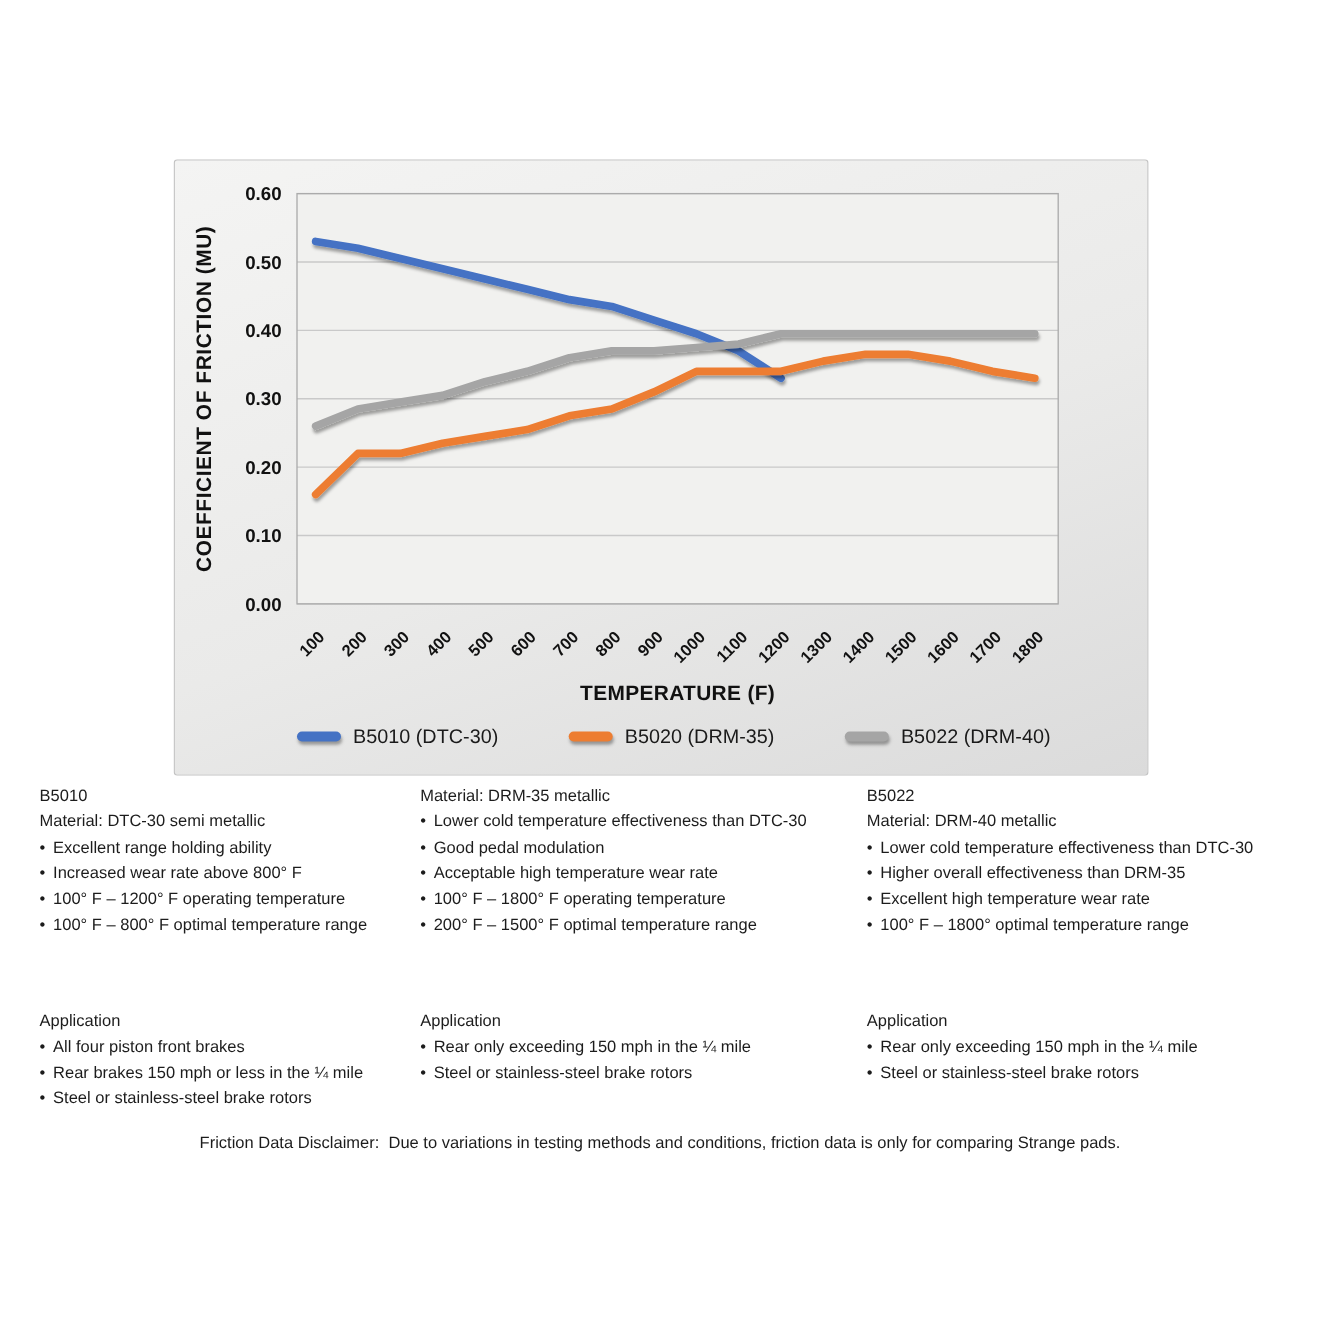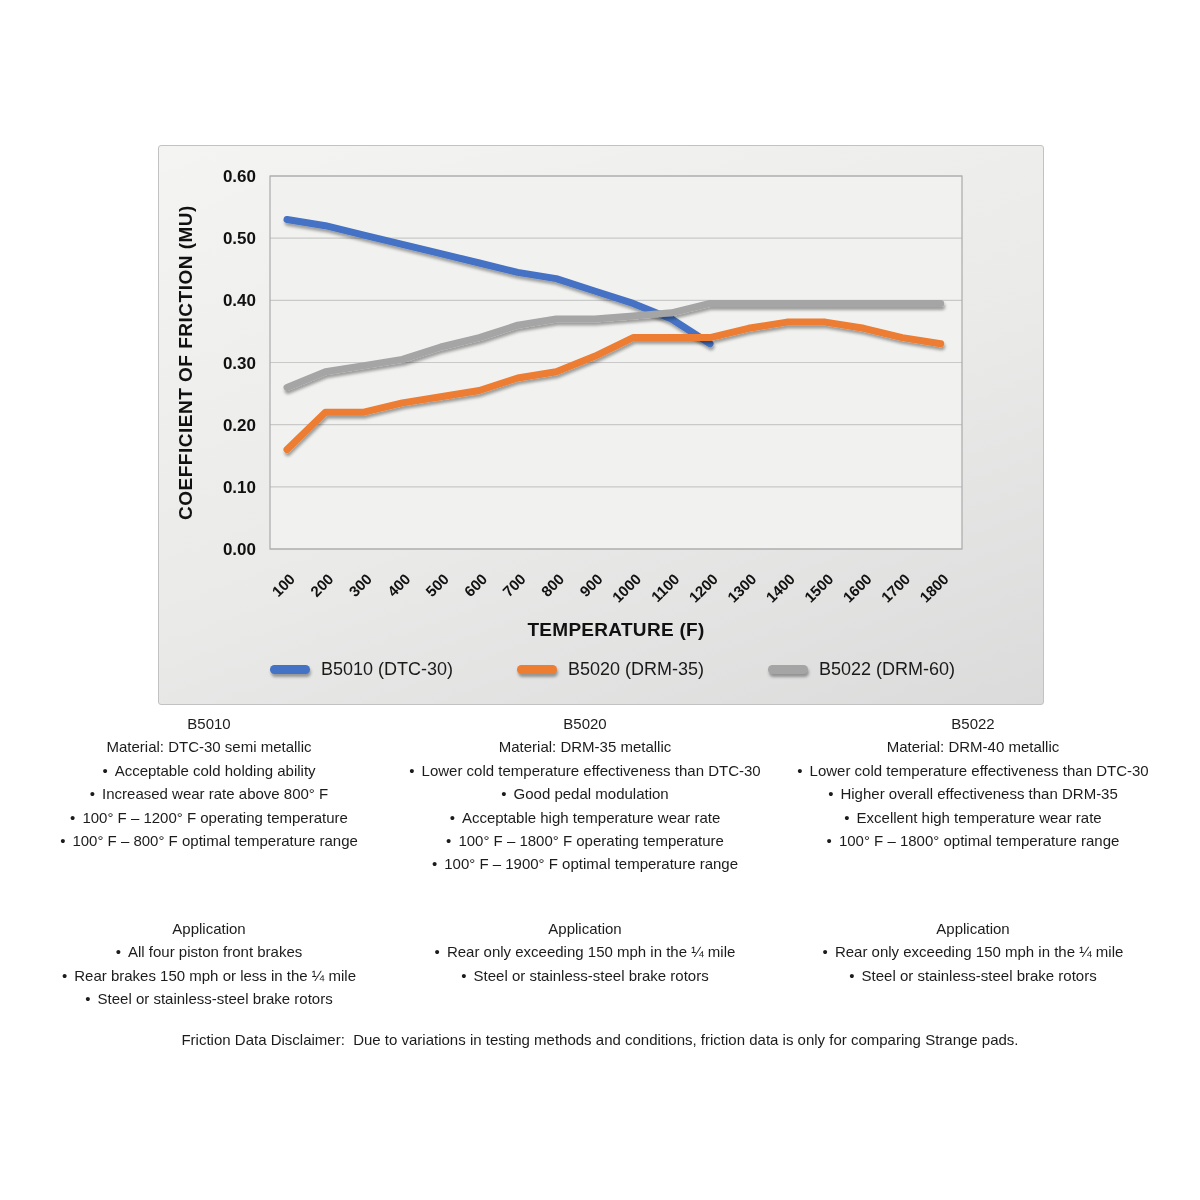--- a/index.html
+++ b/index.html
@@ -16,21 +16,21 @@
   .legend{position:absolute;left:0;right:0;top:513px;display:flex;
           justify-content:center;align-items:center;gap:64px;margin-left:23px;}
   .legend-item{display:flex;align-items:center;gap:11px;font-size:18px;
                font-weight:500;color:#1a1a1a;}
   .swatch{width:40px;height:9px;border-radius:4.5px;
           box-shadow:1px 3px 3px rgba(0,0,0,0.35);}
 
   
   .products{position:absolute;left:36px;top:712px;right:42px;display:grid;
             grid-template-columns:346px 406px 1fr;grid-template-rows:205px auto;
-            grid-auto-flow:column;text-align:center;}
+            grid-auto-flow:column;}
   .block{font-size:15px;line-height:23.4px;color:#1c1c1c;}
   .block p{margin:0;}
   .block ul{list-style:none;margin:0;padding:0;}
   .block li::before{content:"•";margin-right:7px;}
 
   
   .disclaimer{position:absolute;left:0;right:0;top:1031px;text-align:center;
               font-size:15px;color:#1c1c1c;}
 </style>
 </head>
@@ -89,55 +89,54 @@
         <div class="legend-item">
           <span class="swatch" style="background: rgb(68, 114, 196);"></span>
           <span>B5010 (DTC-30)</span>
         </div>
         <div class="legend-item">
           <span class="swatch" style="background: rgb(237, 125, 49);"></span>
           <span>B5020 (DRM-35)</span>
         </div>
         <div class="legend-item">
           <span class="swatch" style="background: rgb(165, 165, 165);"></span>
-          <span>B5022 (DRM-60)</span>
+          <span>B5022 (DRM-40)</span>
         </div>
       </div>
   </div>
 
   <div class="products">
 
     <div class="block">
       <p>B5010</p>
       <p>Material: DTC-30 semi metallic</p>
       <ul>
-          <li>Acceptable cold holding ability</li>
+          <li>Excellent range holding ability</li>
           <li>Increased wear rate above 800° F</li>
           <li>100° F – 1200° F operating temperature</li>
           <li>100° F – 800° F optimal temperature range</li>
         </ul>
     </div>
     <div class="block">
       <p>Application</p>
       <ul>
           <li>All four piston front brakes</li>
           <li>Rear brakes 150 mph or less in the ¼ mile</li>
           <li>Steel or stainless-steel brake rotors</li>
         </ul>
     </div>
 
     <div class="block">
-      <p>B5020</p>
       <p>Material: DRM-35 metallic</p>
       <ul>
           <li>Lower cold temperature effectiveness than DTC-30</li>
           <li>Good pedal modulation</li>
           <li>Acceptable high temperature wear rate</li>
           <li>100° F – 1800° F operating temperature</li>
-          <li>100° F – 1900° F optimal temperature range</li>
+          <li>200° F – 1500° F optimal temperature range</li>
         </ul>
     </div>
     <div class="block">
       <p>Application</p>
       <ul>
           <li>Rear only exceeding 150 mph in the ¼ mile</li>
           <li>Steel or stainless-steel brake rotors</li>
         </ul>
     </div>
 

